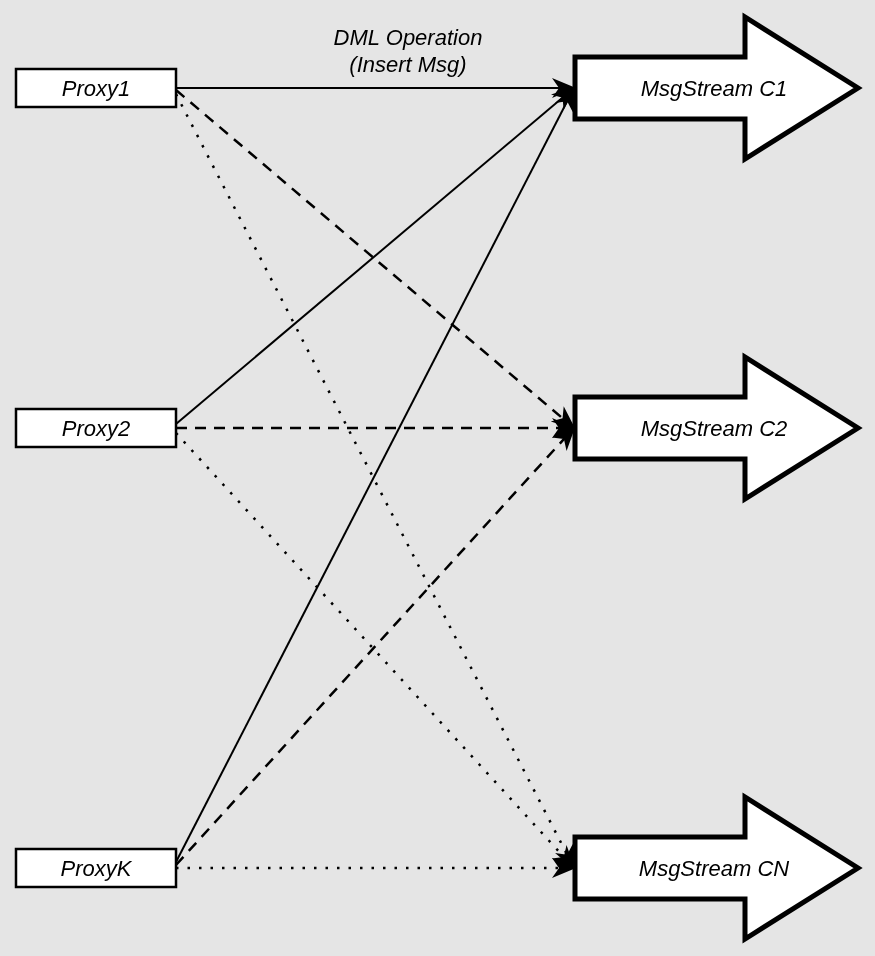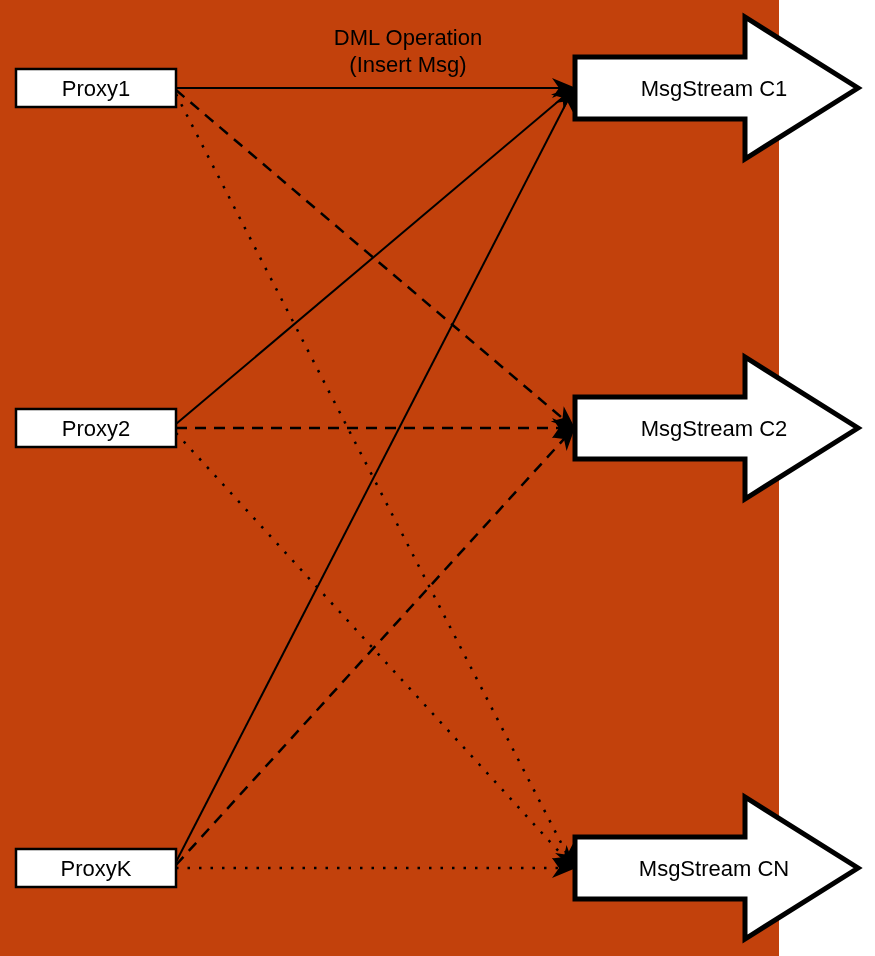--- a/index.html
+++ b/index.html
@@ -2,24 +2,25 @@
 <html><head>
 <meta charset="utf-8">
 <style>
   html, body {
     margin: 0;
     padding: 0;
     background: #ffffff;
   }
   .canvas {
     position: relative;
-    width: 779px;
+    width: 875px;
     height: 956px;
-    background: #c2410c;
+    background: #e5e5e5;
     font-family: "Liberation Sans", sans-serif;
+    font-style: italic;
   }
   svg text {
     font-family: "Liberation Sans", sans-serif;
     fill: #000000;
   }
   .title-text {
     font-size: 22px;
   }
   .node-text {
     font-size: 22px;

